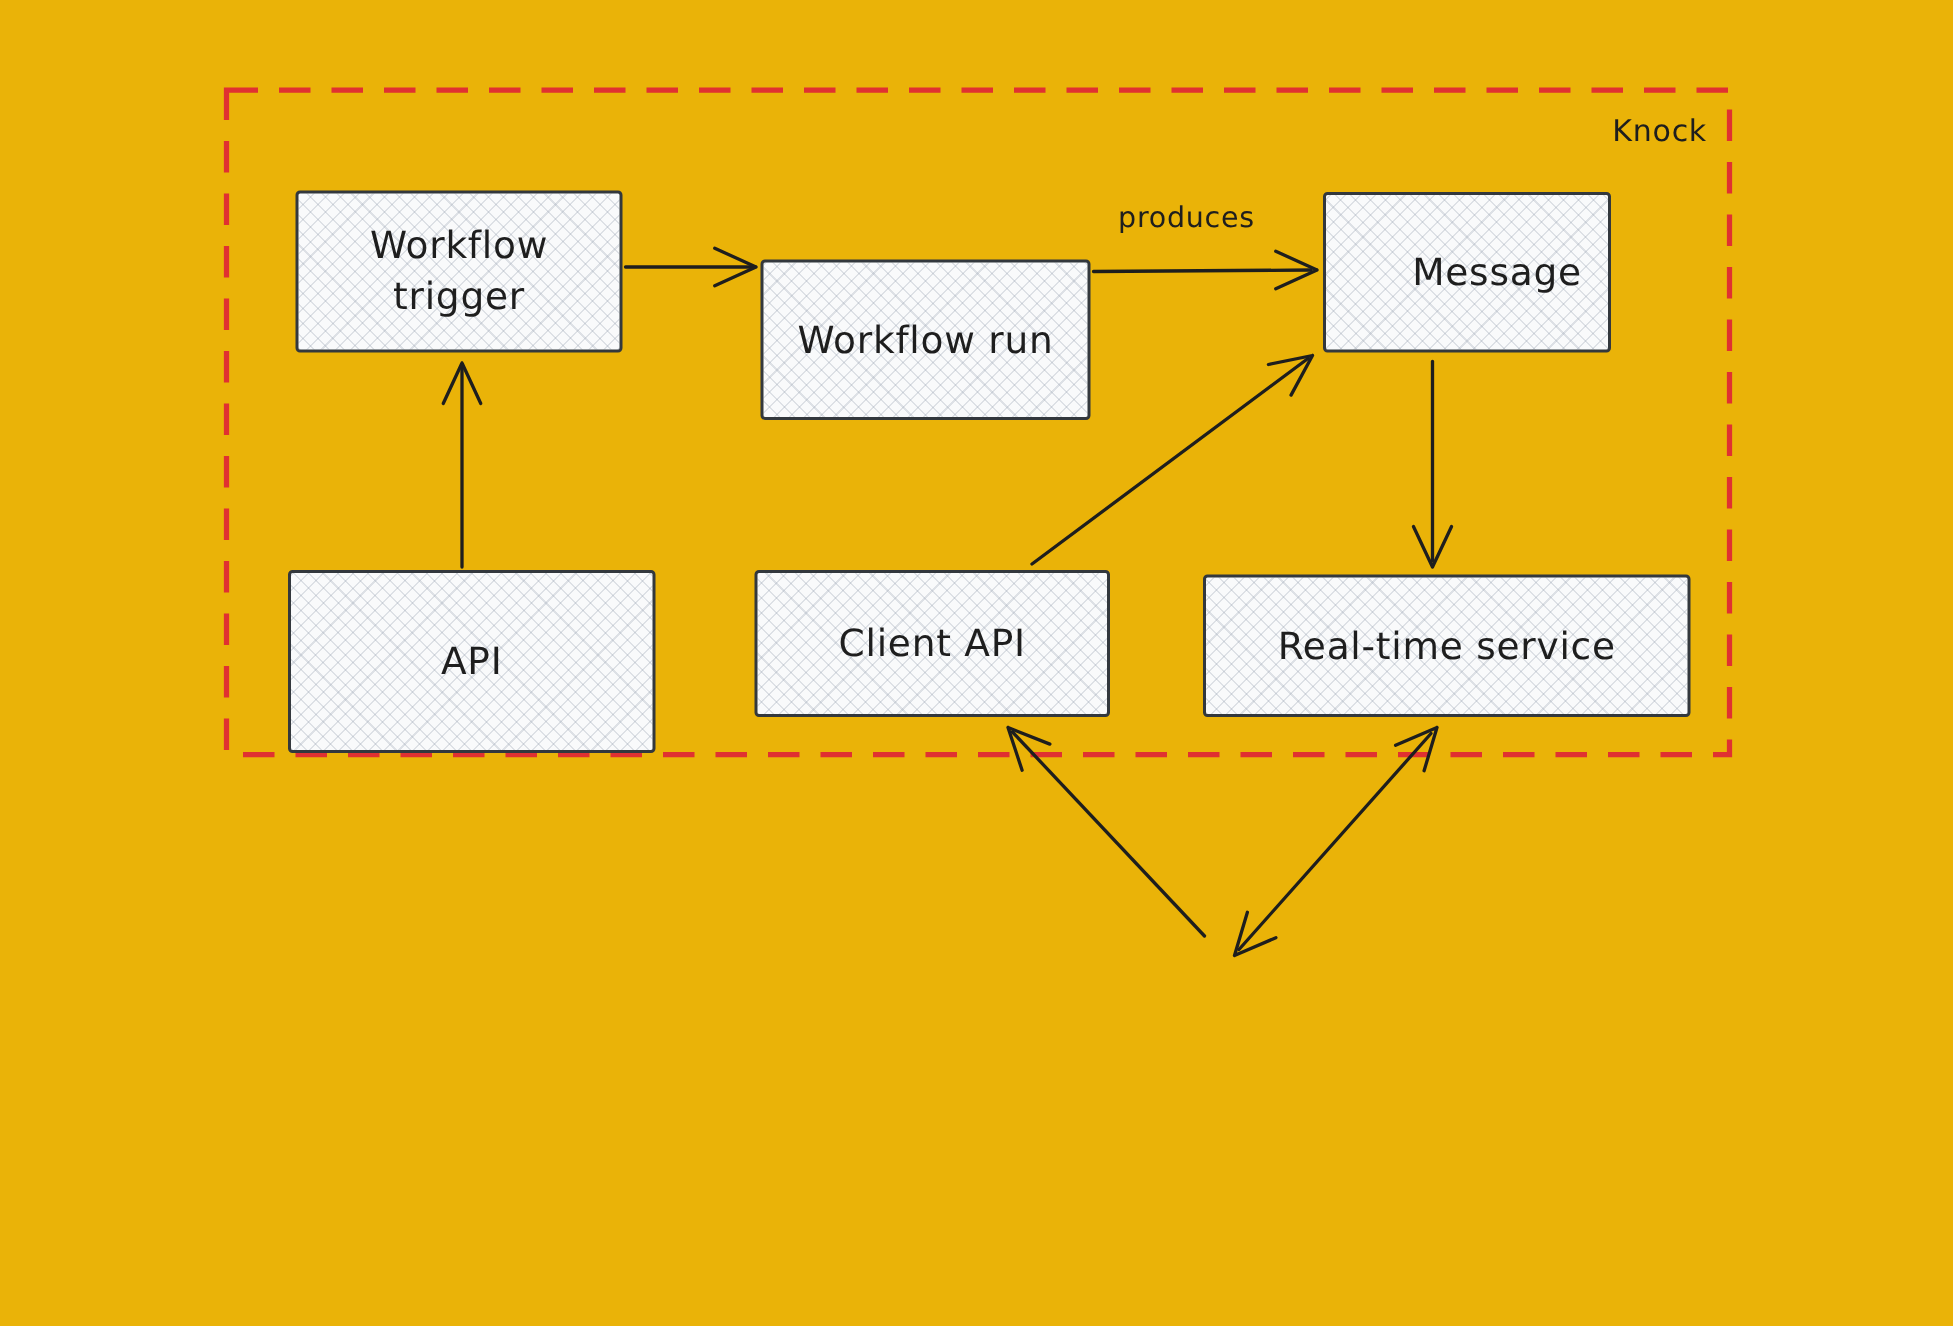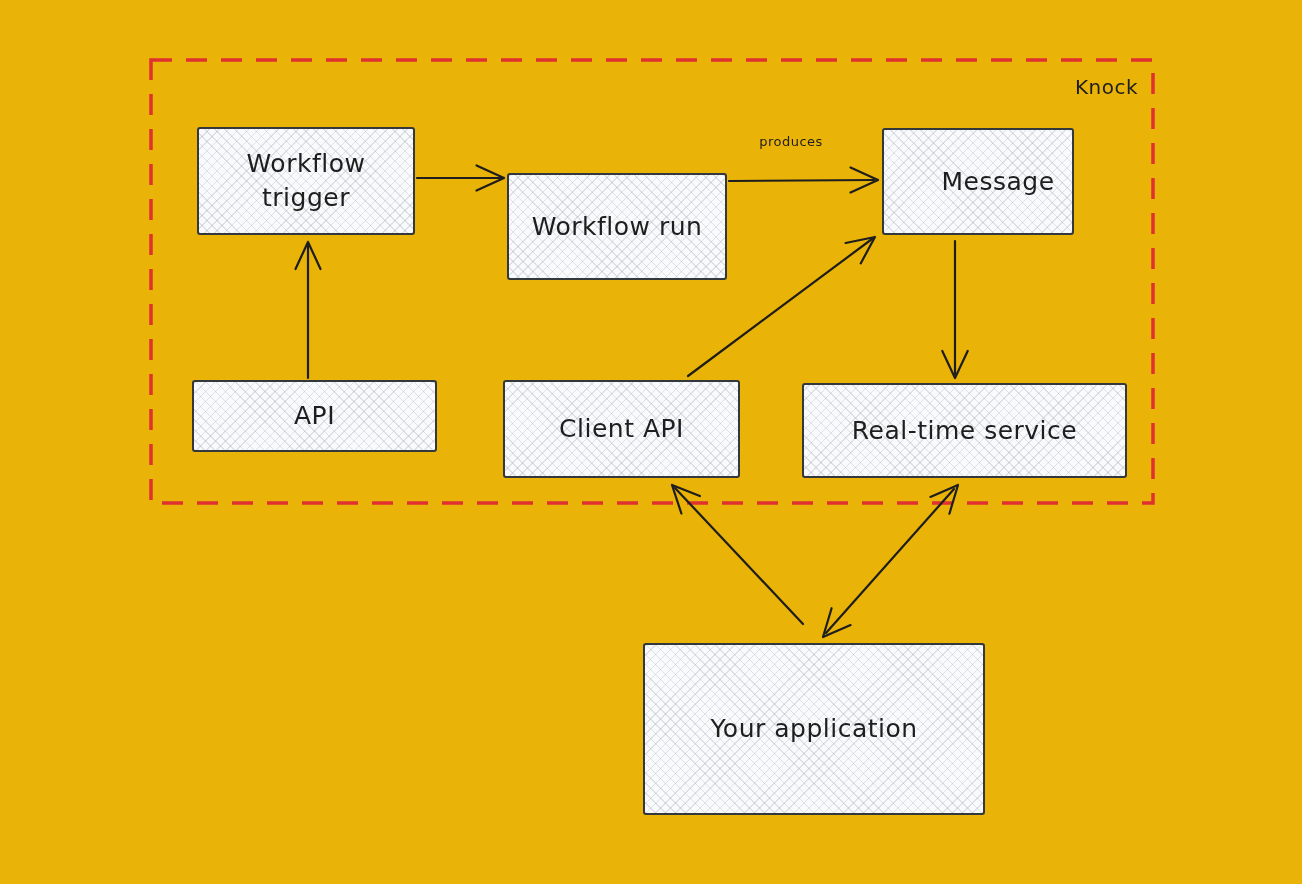--- a/index.html
+++ b/index.html
@@ -34,30 +34,30 @@
       repeating-linear-gradient(45deg,  rgba(150,160,175,0.28) 0 1px, transparent 1px 7px),
       repeating-linear-gradient(-45deg, rgba(150,160,175,0.28) 0 1px, transparent 1px 7px);
     font-size: 25px;
     letter-spacing: 0.5px;
     line-height: 1.35;
     color: #1e1e1e;
   }
   .node .label { padding: 0 14px; }
   .floating-label {
     position: absolute;
-    font-size: 13px;
+    font-size: 19px;
     letter-spacing: 0.5px;
     color: #1e1e1e;
     white-space: nowrap;
   }
   
   #node-workflow-trigger { left: 197px; top: 127px; width: 218px; height: 108px; }
   #node-workflow-run     { left: 507px; top: 129px; width: 220px; height: 107px; margin-top: 44px; }
   #node-message          { left: 882px; top: 128px; width: 192px; height: 107px; padding-left: 40px; }
-  #node-api              { left: 192px; top: 380px; width: 245px; height: 72px; }
+  #node-api              { left: 192px; top: 380px; width: 245px; height: 122px; }
   #node-client-api       { left: 503px; top: 380px; width: 237px; height: 98px; }
   #node-realtime-service { left: 802px; top: 383px; width: 325px; height: 95px; }
   #node-your-application { left: 643px; top: 643px; width: 342px; height: 172px; }
   #label-knock    { left: 1008px; top: 75px; width: 130px; text-align: right; font-size: 20px; }
   #label-produces { left: 741px;  top: 134px; width: 100px; text-align: center; }
 </style>
 </head>
 <body>
 
 <div class="canvas">
@@ -127,17 +127,14 @@
   </div>
 
   <div class="node" id="node-client-api">
     <span class="label">Client API</span>
   </div>
 
   <div class="node" id="node-realtime-service">
     <span class="label">Real-time service</span>
   </div>
 
-  <div class="node" id="node-your-application">
-    <span class="label">Your application</span>
-  </div>
 
 </div>
 
 </body></html>

